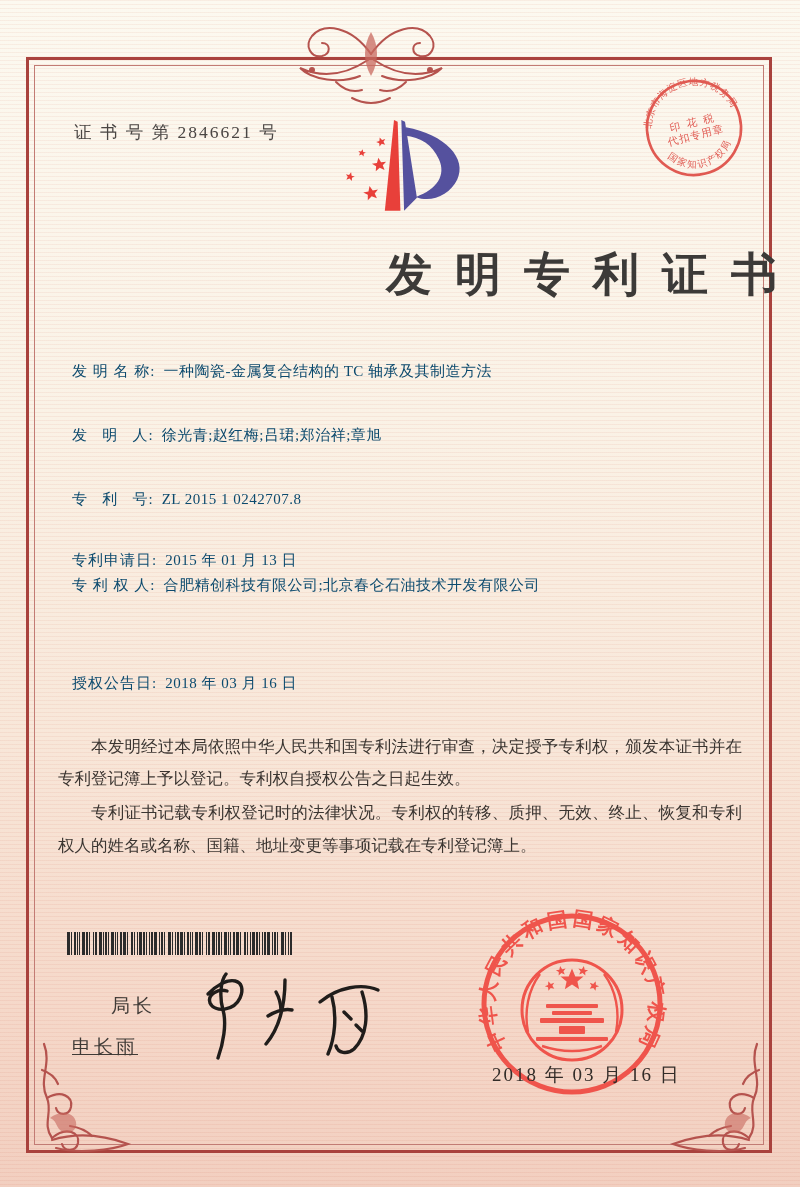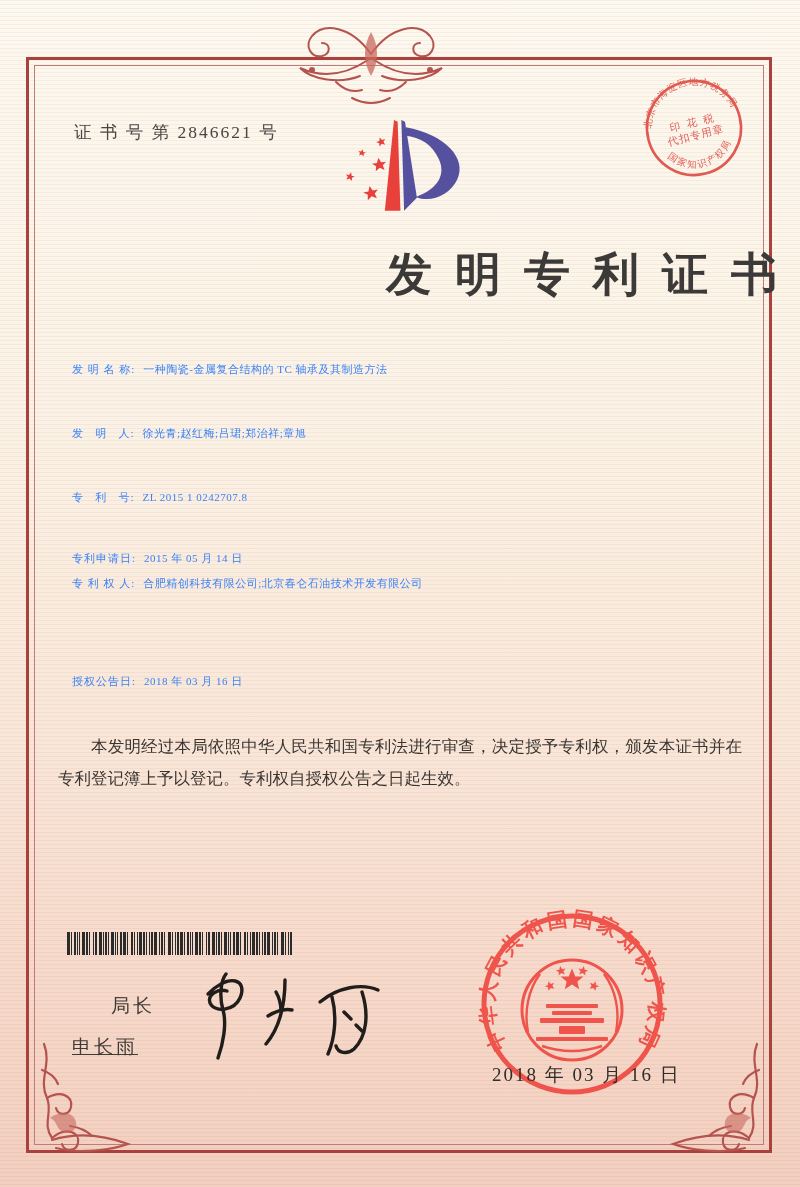--- a/index.html
+++ b/index.html
@@ -10,21 +10,21 @@
   }
   .bg-lines{position:absolute;inset:0;pointer-events:none;
     background:repeating-linear-gradient(180deg,rgba(216,120,100,0.09) 0 1px,rgba(255,255,255,0) 1px 4px);
     mix-blend-mode:multiply;}
   .frame{position:absolute;left:26px;top:57px;right:28px;bottom:34px;border:3px solid #a9423d;}
   .frame-inner{position:absolute;left:34px;top:65px;right:36px;bottom:42px;border:1px solid #c27b74;}
   .cert-no{position:absolute;left:74px;top:120px;font-size:17.5px;letter-spacing:2px;color:#4a4644;}
   .title{position:absolute;left:0;top:244px;width:100%;text-align:right;font-size:46px;font-weight:600;
     color:#3c3a38;letter-spacing:0.5em;text-indent:0.5em;}
   .fields{position:absolute;left:72px;top:0;width:670px;}
-  .field-row{position:absolute;left:0;font-size:11px;color:#3b82f6;white-space:nowrap;}
+  .field-row{position:absolute;left:0;font-size:15px;color:#0c4a6e;white-space:nowrap;}
   .field-label{white-space:pre;letter-spacing:1px;}
   .field-value{margin-left:8px;letter-spacing:0.5px;}
   .row-0{top:362px}.row-1{top:426px}.row-2{top:490px}.row-3{top:551px}.row-4{top:576px}.row-5{top:674px}
   .body-text{position:absolute;left:58px;top:731px;width:684px;color:#3b3531;}
   .body-text p{margin:0 0 2px 0;font-size:16.5px;line-height:1.95;text-align:justify;text-indent:2em;}
   .barcode{position:absolute;left:67px;top:932px;}
   .officer{position:absolute;left:72px;top:993px;font-size:19px;color:#3f3a36;letter-spacing:3px;margin-left:39px;}
   .officer-name{position:absolute;left:72px;top:1034px;font-size:19px;color:#3f3a36;letter-spacing:3px;text-decoration:underline;}
   .signature{position:absolute;left:180px;top:964px;}
   .seal{position:absolute;left:476px;top:908px;}
@@ -117,27 +117,28 @@
       <textPath href="#taxBottomArc" startOffset="50%" text-anchor="middle">国家知识产权局</textPath>
     </text>
   </svg>
 
   <div class="title">发明专利证书</div>
 
   <div class="fields">
     <div class="field-row row-0"><span class="field-label">发 明 名 称:</span><span class="field-value">一种陶瓷-金属复合结构的 TC 轴承及其制造方法</span></div>
     <div class="field-row row-1"><span class="field-label">发   明   人:</span><span class="field-value">徐光青;赵红梅;吕珺;郑治祥;章旭</span></div>
     <div class="field-row row-2"><span class="field-label">专   利   号:</span><span class="field-value">ZL 2015 1 0242707.8</span></div>
-    <div class="field-row row-3"><span class="field-label">专利申请日:</span><span class="field-value">2015 年 05 月 14 日</span></div>
+    <div class="field-row row-3"><span class="field-label">专利申请日:</span><span class="field-value">2015 年 01 月 13 日</span></div>
     <div class="field-row row-4"><span class="field-label">专 利 权 人:</span><span class="field-value">合肥精创科技有限公司;北京春仑石油技术开发有限公司</span></div>
     <div class="field-row row-5"><span class="field-label">授权公告日:</span><span class="field-value">2018 年 03 月 16 日</span></div>
   </div>
 
   <div class="body-text">
     <p>本发明经过本局依照中华人民共和国专利法进行审查，决定授予专利权，颁发本证书并在专利登记簿上予以登记。专利权自授权公告之日起生效。</p>
+    <p>专利证书记载专利权登记时的法律状况。专利权的转移、质押、无效、终止、恢复和专利权人的姓名或名称、国籍、地址变更等事项记载在专利登记簿上。</p>
   </div>
 
   <svg class="barcode" width="230" height="23" viewBox="0 0 230 23">
     <g id="barcode-bars">
         <rect x="0" y="0" width="3" height="23" fill="#2b2b2b"></rect>
         <rect x="4" y="0" width="1" height="23" fill="#2b2b2b"></rect>
         <rect x="7" y="0" width="2" height="23" fill="#2b2b2b"></rect>
         <rect x="10" y="0" width="1" height="23" fill="#2b2b2b"></rect>
         <rect x="12" y="0" width="1" height="23" fill="#2b2b2b"></rect>
         <rect x="15" y="0" width="3" height="23" fill="#2b2b2b"></rect>

